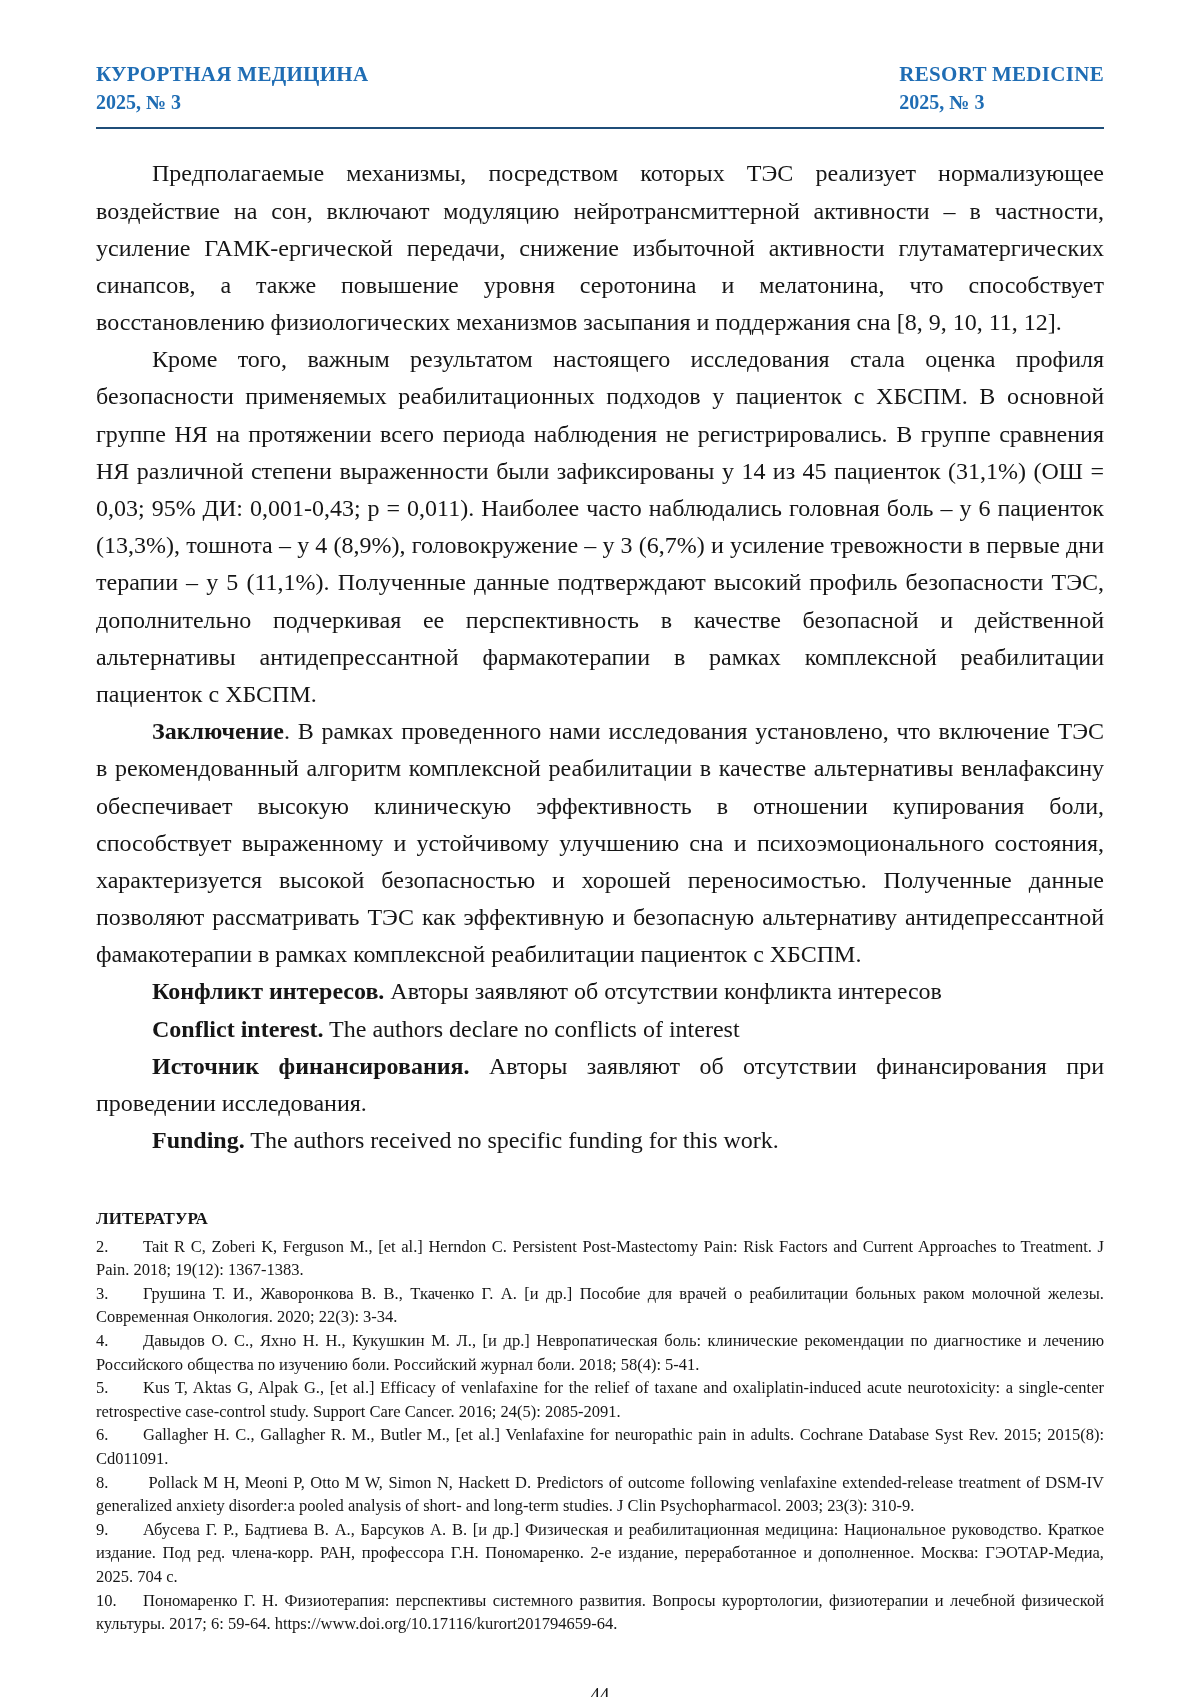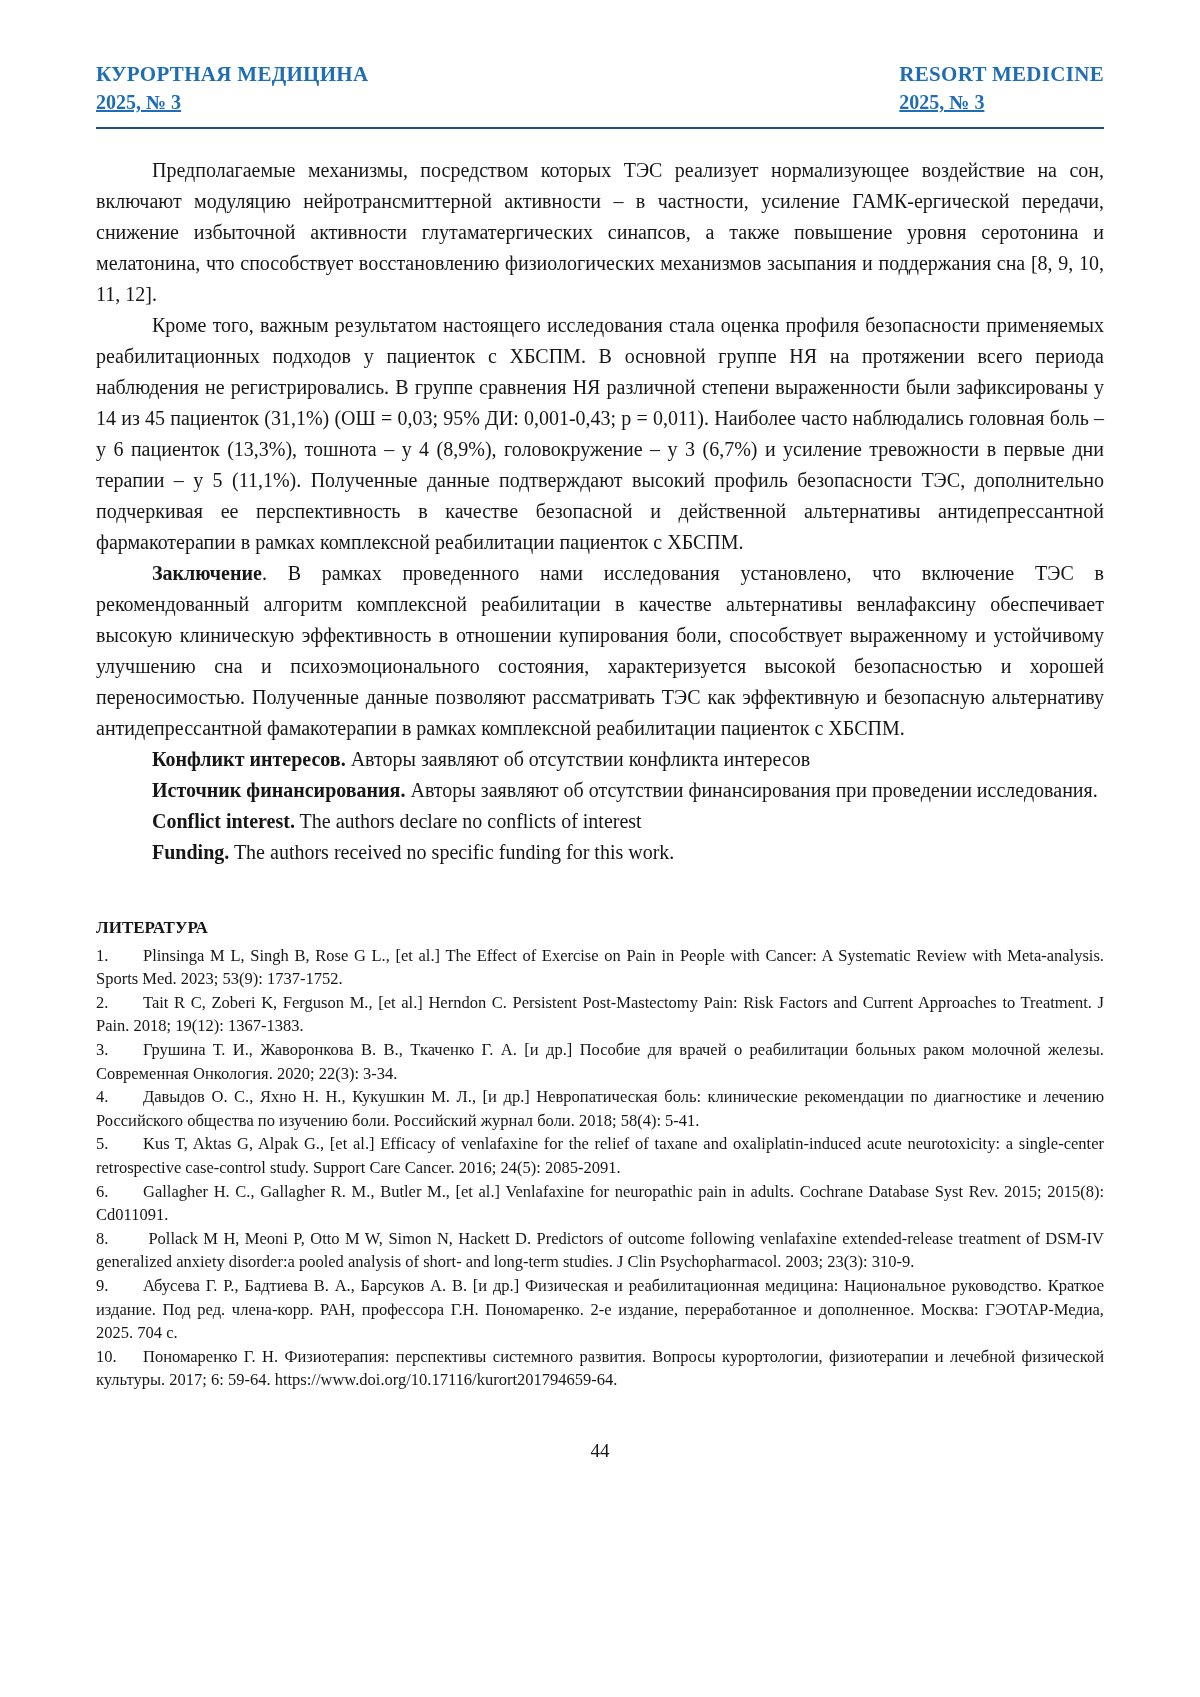--- a/index.html
+++ b/index.html
@@ -33,26 +33,25 @@
   .journal-header .h-left { text-align: left; }
   .journal-header .h-right { text-align: left; }
   .journal-title {
     font-size: 21px;
     letter-spacing: 0.3px;
     line-height: 1.35;
   }
   .journal-issue {
     font-size: 20px;
     line-height: 1.45;
-    text-decoration: underline;
   }
   
   .body-text {
     margin-top: 26px;
-    font-size: 20px;
+    font-size: 24px;
     line-height: 1.55;
     text-align: justify;
   }
   p.para {
     margin: 0;
     text-indent: 56px;
   }
   p.section {
     margin: 0;
     text-indent: 56px;
@@ -107,32 +106,31 @@
 
     <p class="para"><b class="lead"></b><span>Предполагаемые механизмы, посредством которых ТЭС реализует нормализующее воздействие на сон, включают модуляцию нейротрансмиттерной активности – в частности, усиление ГАМК-ергической передачи, снижение избыточной активности глутаматергических синапсов, а также повышение уровня серотонина и мелатонина, что способствует восстановлению физиологических механизмов засыпания и поддержания сна [8, 9, 10, 11, 12].</span></p>
 
     <p class="para"><b class="lead"></b><span>Кроме того, важным результатом настоящего исследования стала оценка профиля безопасности применяемых реабилитационных подходов у пациенток с ХБСПМ. В основной группе НЯ на протяжении всего периода наблюдения не регистрировались. В группе сравнения НЯ различной степени выраженности были зафиксированы у 14 из 45 пациенток (31,1%) (ОШ = 0,03; 95% ДИ: 0,001-0,43; p = 0,011). Наиболее часто наблюдались головная боль – у 6 пациенток (13,3%), тошнота – у 4 (8,9%), головокружение – у 3 (6,7%) и усиление тревожности в первые дни терапии – у 5 (11,1%). Полученные данные подтверждают высокий профиль безопасности ТЭС, дополнительно подчеркивая ее перспективность в качестве безопасной и действенной альтернативы антидепрессантной фармакотерапии в рамках комплексной реабилитации пациенток с ХБСПМ.</span></p>
 
     <p class="para"><b class="lead">Заключение</b><span>. В рамках проведенного нами исследования установлено, что включение ТЭС в рекомендованный алгоритм комплексной реабилитации в качестве альтернативы венлафаксину обеспечивает высокую клиническую эффективность в отношении купирования боли, способствует выраженному и устойчивому улучшению сна и психоэмоционального состояния, характеризуется высокой безопасностью и хорошей переносимостью. Полученные данные позволяют рассматривать ТЭС как эффективную и безопасную альтернативу антидепрессантной фамакотерапии в рамках комплексной реабилитации пациенток с ХБСПМ.</span></p>
 
 
     <p class="section gap-md"><b class="lead">Конфликт интересов.</b><span> Авторы заявляют об отсутствии конфликта интересов</span></p>
 
+    <p class="section"><b class="lead">Conflict interest.</b><span> The authors declare no conflicts of interest</span></p>
+
     <p class="section gap-md"><b class="lead">Источник финансирования.</b><span> Авторы заявляют об отсутствии финансирования при проведении исследования.</span></p>
-
-    <p class="section"><b class="lead">Conflict interest.</b><span> The authors declare no conflicts of interest</span></p>
 
     <p class="section"><b class="lead">Funding.</b><span> The authors received no specific funding for this work.</span></p>
 
   </div>
 
   <div class="refs">
     <p class="refs-heading">ЛИТЕРАТУРА</p>
 
-    <p class="ref"><span class="ref-num">1.</span><span>Plinsinga M L, Singh B, Rose G L., [et al.] The Effect of Exercise on Pain in People with Cancer: A Systematic Review with Meta-analysis. Sports Med. 2023; 53(9): 1737-1752.</span></p>
     <p class="ref"><span class="ref-num">2.</span><span>Tait R C, Zoberi K, Ferguson M., [et al.] Herndon C. Persistent Post-Mastectomy Pain: Risk Factors and Current Approaches to Treatment. J Pain. 2018; 19(12): 1367-1383.</span></p>
     <p class="ref"><span class="ref-num">3.</span><span>Грушина Т. И., Жаворонкова В. В., Ткаченко Г. А. [и др.] Пособие для врачей о реабилитации больных раком молочной железы. Современная Онкология. 2020; 22(3): 3-34.</span></p>
     <p class="ref"><span class="ref-num">4.</span><span>Давыдов О. С., Яхно Н. Н., Кукушкин М. Л., [и др.] Невропатическая боль: клинические рекомендации по диагностике и лечению Российского общества по изучению боли. Российский журнал боли. 2018; 58(4): 5-41.</span></p>
     <p class="ref"><span class="ref-num">5.</span><span>Kus T, Aktas G, Alpak G., [et al.] Efficacy of venlafaxine for the relief of taxane and oxaliplatin-induced acute neurotoxicity: a single-center retrospective case-control study. Support Care Cancer. 2016; 24(5): 2085-2091.</span></p>
     <p class="ref"><span class="ref-num">6.</span><span>Gallagher H. C., Gallagher R. M., Butler M., [et al.] Venlafaxine for neuropathic pain in adults. Cochrane Database Syst Rev. 2015; 2015(8): Cd011091.</span></p>
     <p class="ref"><span class="ref-num">8.</span><span> Pollack M H, Meoni P, Otto M W, Simon N, Hackett D. Predictors of outcome following venlafaxine extended-release treatment of DSM-IV generalized anxiety disorder:a pooled analysis of short- and long-term studies. J Clin Psychopharmacol. 2003; 23(3): 310-9.</span></p>
     <p class="ref"><span class="ref-num">9.</span><span>Абусева Г. Р., Бадтиева В. А., Барсуков А. В. [и др.] Физическая и реабилитационная медицина: Национальное руководство. Краткое издание. Под ред. члена-корр. РАН, профессора Г.Н. Пономаренко. 2-е издание, переработанное и дополненное. Москва: ГЭОТАР-Медиа, 2025. 704 с.</span></p>
     <p class="ref"><span class="ref-num">10.</span><span>Пономаренко Г. Н. Физиотерапия: перспективы системного развития. Вопросы курортологии, физиотерапии и лечебной физической культуры. 2017; 6: 59-64. https://www.doi.org/10.17116/kurort201794659-64.</span></p>
   </div>
 

